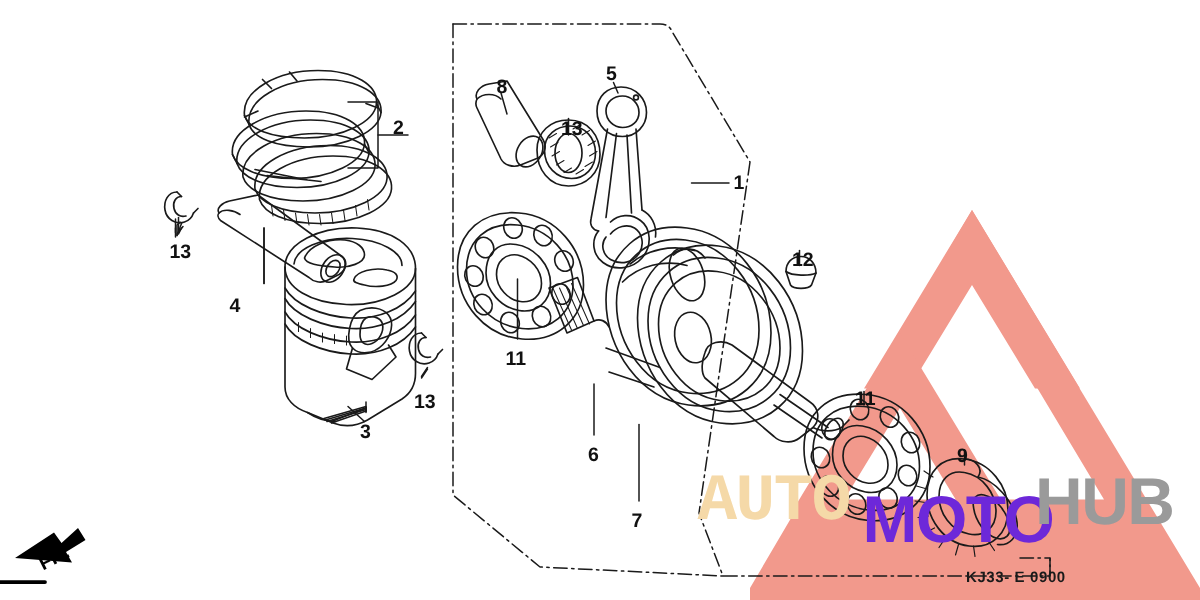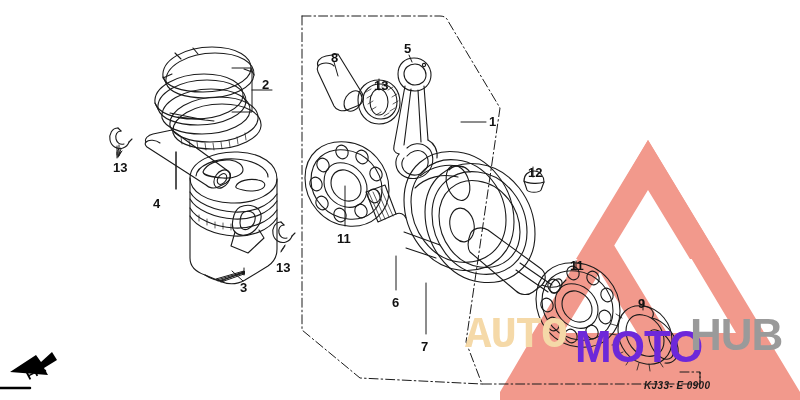--- a/index.html
+++ b/index.html
@@ -8,21 +8,21 @@
        font-family:"Liberation Sans",sans-serif;color:#000;}
   #stage{position:relative;width:800px;height:400px;background:#fff;}
   #stage svg.layer{position:absolute;left:0;top:0;width:800px;height:400px;}
   .callout{position:absolute;font-family:"Liberation Sans",sans-serif;
            font-size:13px;font-weight:700;color:#111;line-height:1;
            letter-spacing:0px;white-space:nowrap;}
   .fr-label{position:absolute;font-family:"Liberation Sans",sans-serif;
             font-size:13px;font-weight:700;color:#000;
             transform:rotate(-27deg);transform-origin:left bottom;}
   .partcode{position:absolute;font-family:"Liberation Sans",sans-serif;
-            font-size:10px;font-weight:700;color:#1a1a1a;letter-spacing:.4px;font-style:italic;}
+            font-size:10px;font-weight:700;color:#1a1a1a;letter-spacing:.4px;}
   .wm-text{position:absolute;font-family:"Liberation Sans",sans-serif;
            font-weight:700;font-size:44px;letter-spacing:-1px;line-height:1;}
 </style>
 </head>
 <body>
 
 <div id="stage">
 
   <svg class="layer" viewBox="0 0 800 400" aria-hidden="true">
     <g fill="#F2998C">

